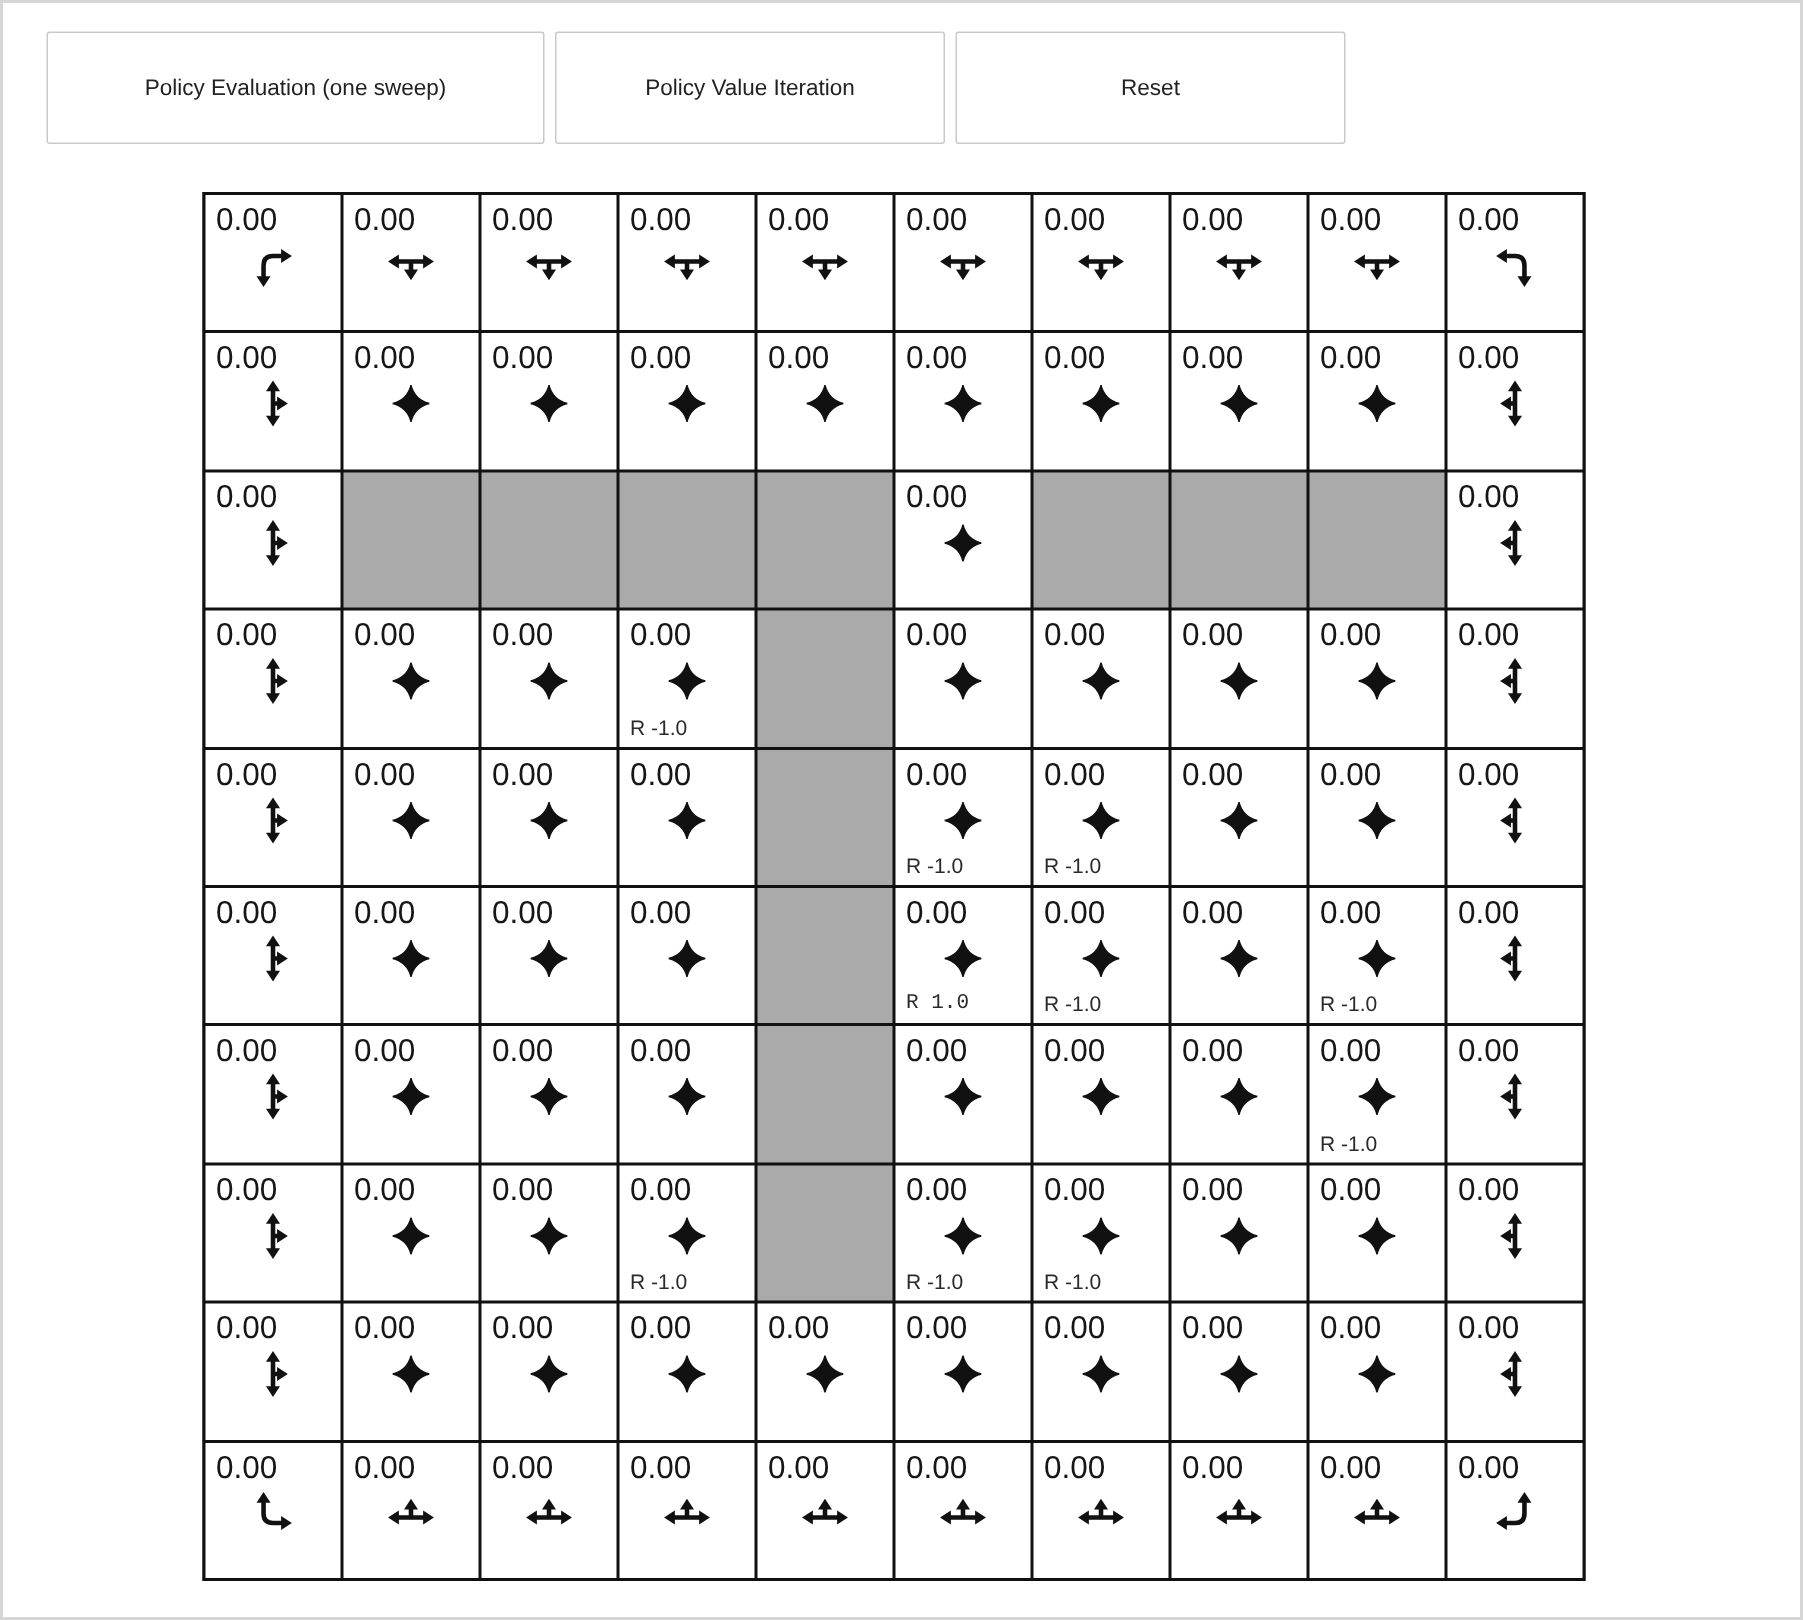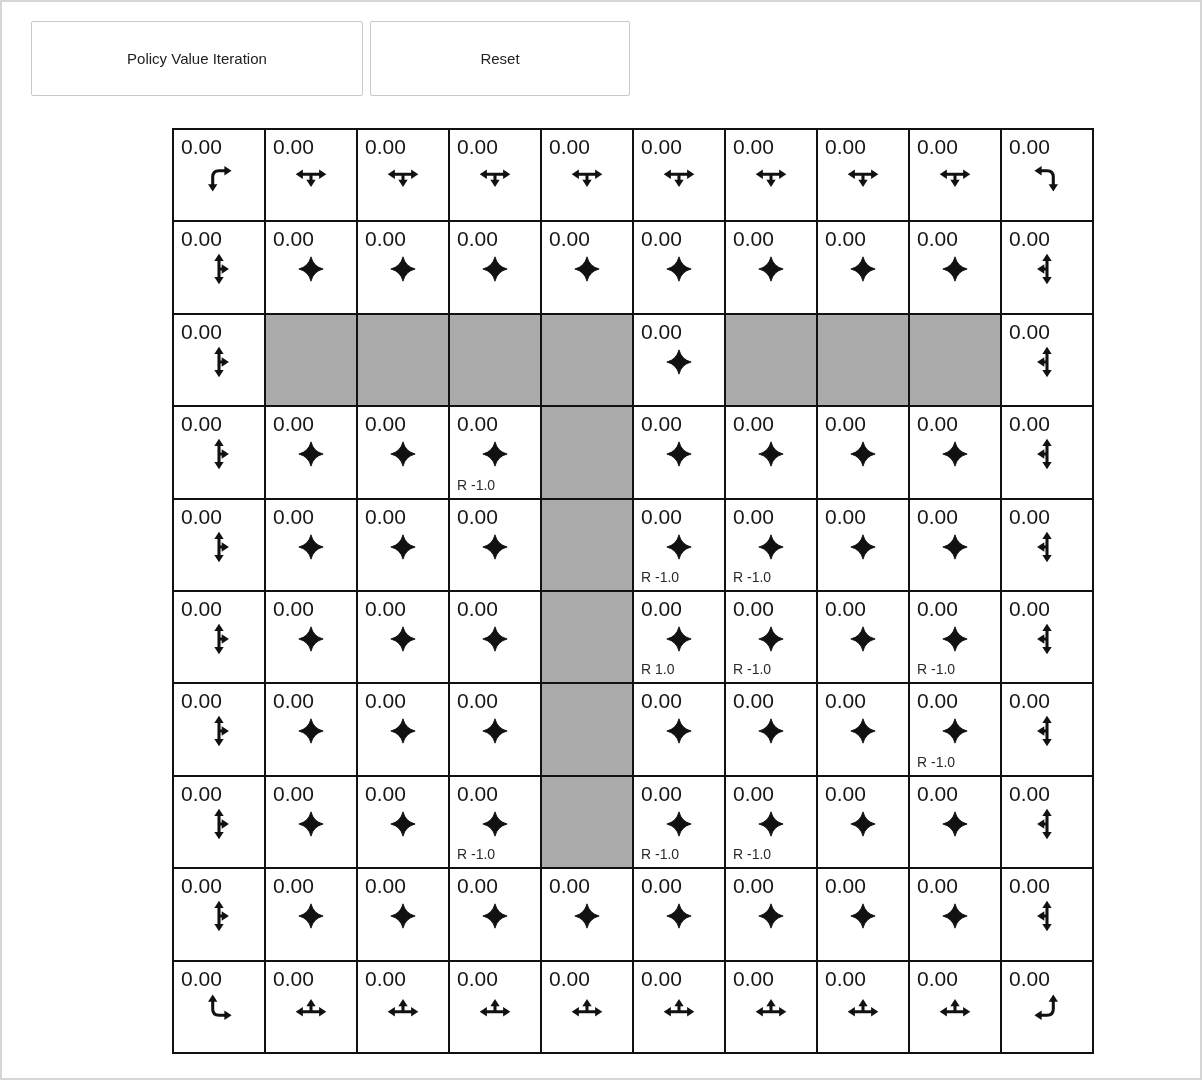--- a/index.html
+++ b/index.html
@@ -18,37 +18,38 @@
   }
   .btn:nth-child(1){width:332px;}
   .btn:nth-child(2){width:260px;}
   .btn:nth-child(3){width:260px;}
   .btn:nth-child(4){width:262px;margin-left:32px;}
 
   
   .grid{
     position:absolute;left:135px;top:128px;width:922px;height:926px;
     box-sizing:border-box;border:2px solid #111;background:#111;
-    display:grid;grid-template-columns:repeat(10,1fr);grid-template-rows:repeat(10,1fr);gap:2px;margin-left:37px;
+    display:grid;grid-template-columns:repeat(10,1fr);grid-template-rows:repeat(10,1fr);gap:2px;
   }
   .cell{position:relative;background:#fff;}
   .cell.wall{background:#aaaaaa;}
   .val{
     position:absolute;top:5px;left:7px;font-size:21px;line-height:1.1;color:#161616;
   }
   .arr{position:absolute;top:29px;left:50%;transform:translateX(-50%);line-height:0;}
   .arr svg{display:block;}
   .rew{position:absolute;bottom:5px;left:7px;font-size:14px;color:#2a2a2a;}
 </style>
 </head>
 <body>
 
 <div class="frame"></div>
 
 <div class="toolbar">
+  <div class="btn">Policy Evaluation (one sweep)</div>
   <div class="btn">Policy Value Iteration</div>
   <div class="btn">Reset</div>
 </div>
 
 <div class="grid" style="background: rgb(17, 17, 17); border-color: rgb(17, 17, 17);">
     <div class="cell">
       <span class="val" style="color: rgb(22, 22, 22);">0.00</span>
       <span class="arr">
         <svg viewBox="0 0 40 40" width="36" height="36">
           <path d="M13 29 V20 Q13 13 20 13 H27" stroke="#111111" stroke-width="3.4" fill="none"></path>
@@ -475,21 +476,21 @@
       </span>
     </div>
     <div class="cell wall" style="background: rgb(170, 170, 170);"></div>
     <div class="cell">
       <span class="val" style="color: rgb(22, 22, 22);">0.00</span>
       <span class="arr">
         <svg viewBox="0 0 40 40" width="36" height="36">
           <path d="M20 6.5 Q22.7 17.3 33.5 20 Q22.7 22.7 20 33.5 Q17.3 22.7 6.5 20 Q17.3 17.3 20 6.5 Z" fill="#111111" stroke="#111111" stroke-width="1"></path>
         </svg>
       </span>
-      <span class="rew" style="color: rgb(42, 42, 42);">R 1.0</span>
+      <span class="rew" style="color: rgb(42, 42, 42); font-family: Liberation Mono, monospace;">R 1.0</span>
     </div>
     <div class="cell">
       <span class="val" style="color: rgb(22, 22, 22);">0.00</span>
       <span class="arr">
         <svg viewBox="0 0 40 40" width="36" height="36">
           <path d="M20 6.5 Q22.7 17.3 33.5 20 Q22.7 22.7 20 33.5 Q17.3 22.7 6.5 20 Q17.3 17.3 20 6.5 Z" fill="#111111" stroke="#111111" stroke-width="1"></path>
         </svg>
       </span>
       <span class="rew" style="color: rgb(42, 42, 42);">R -1.0</span>
     </div>

